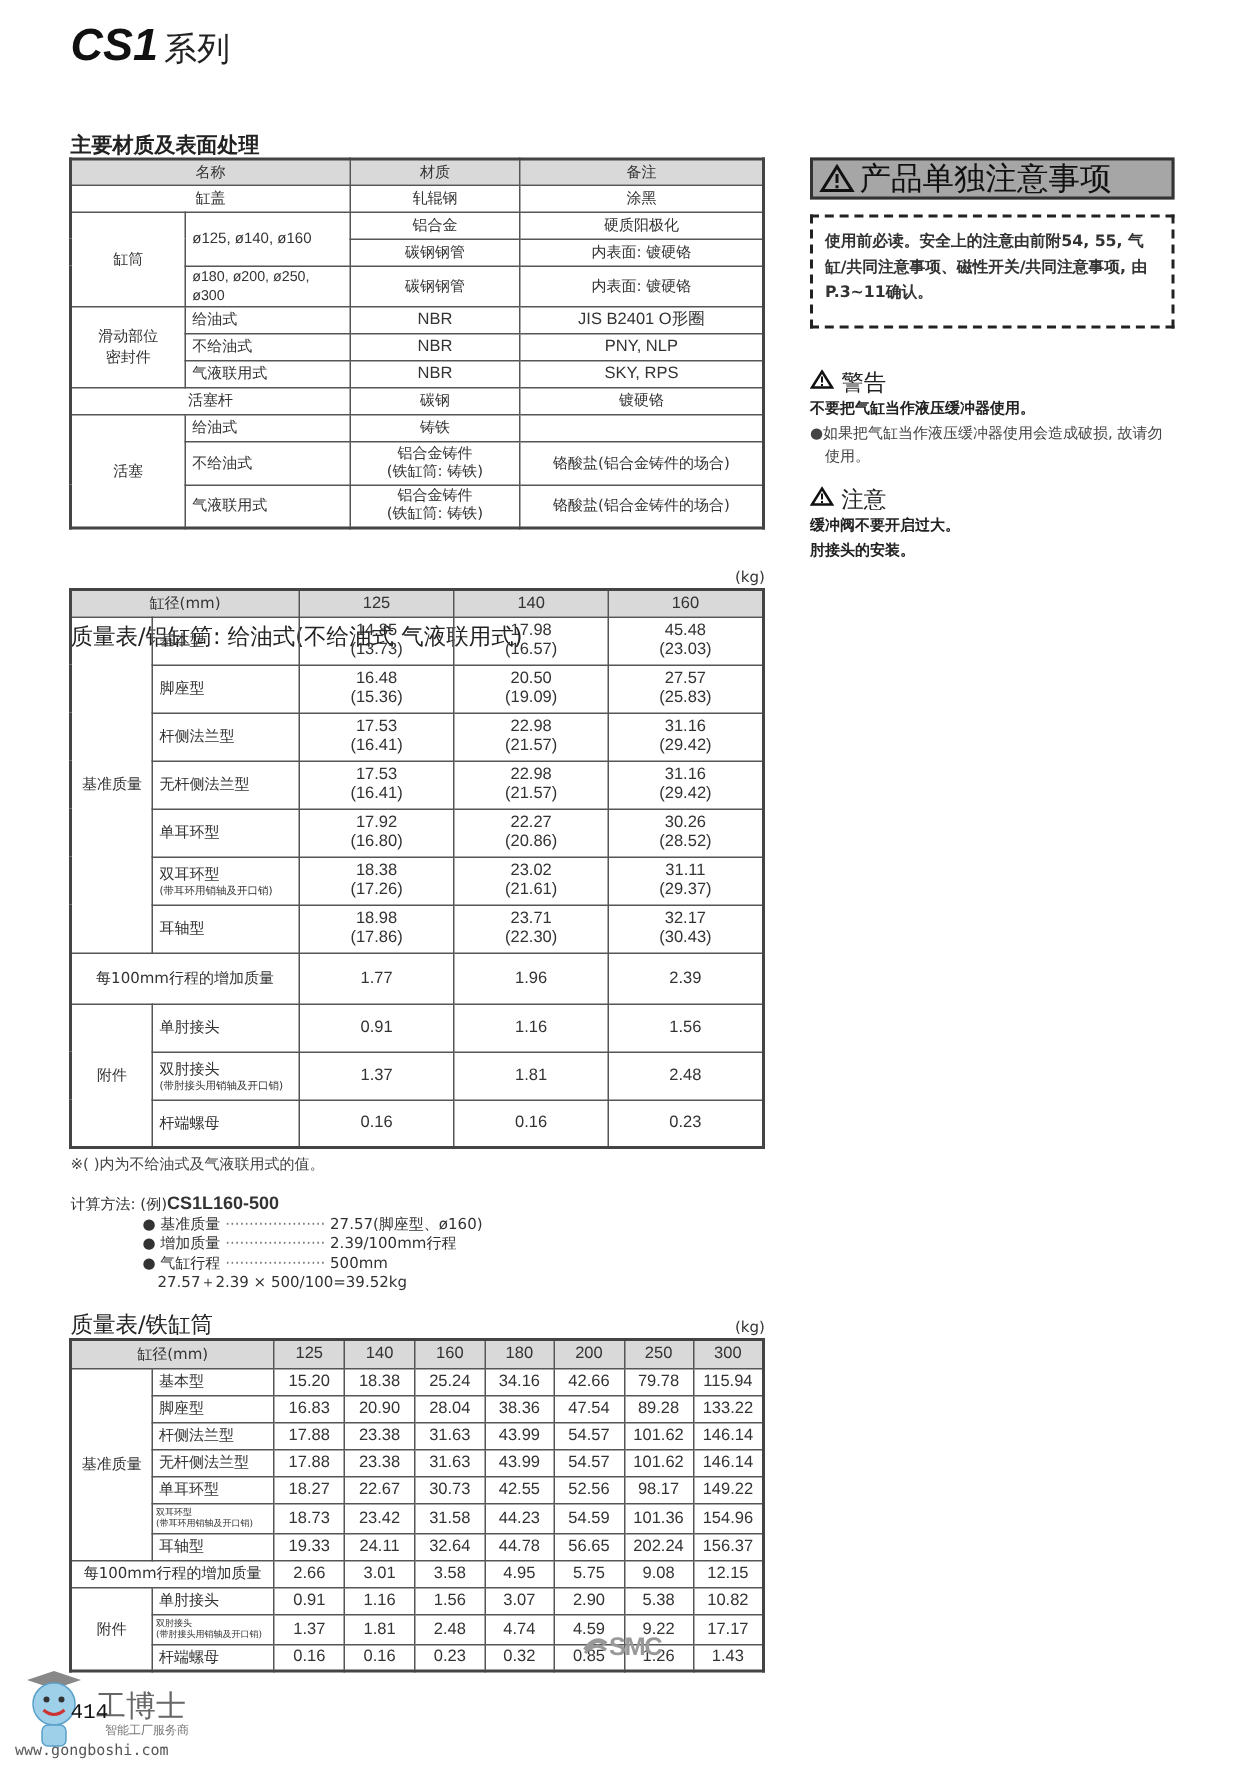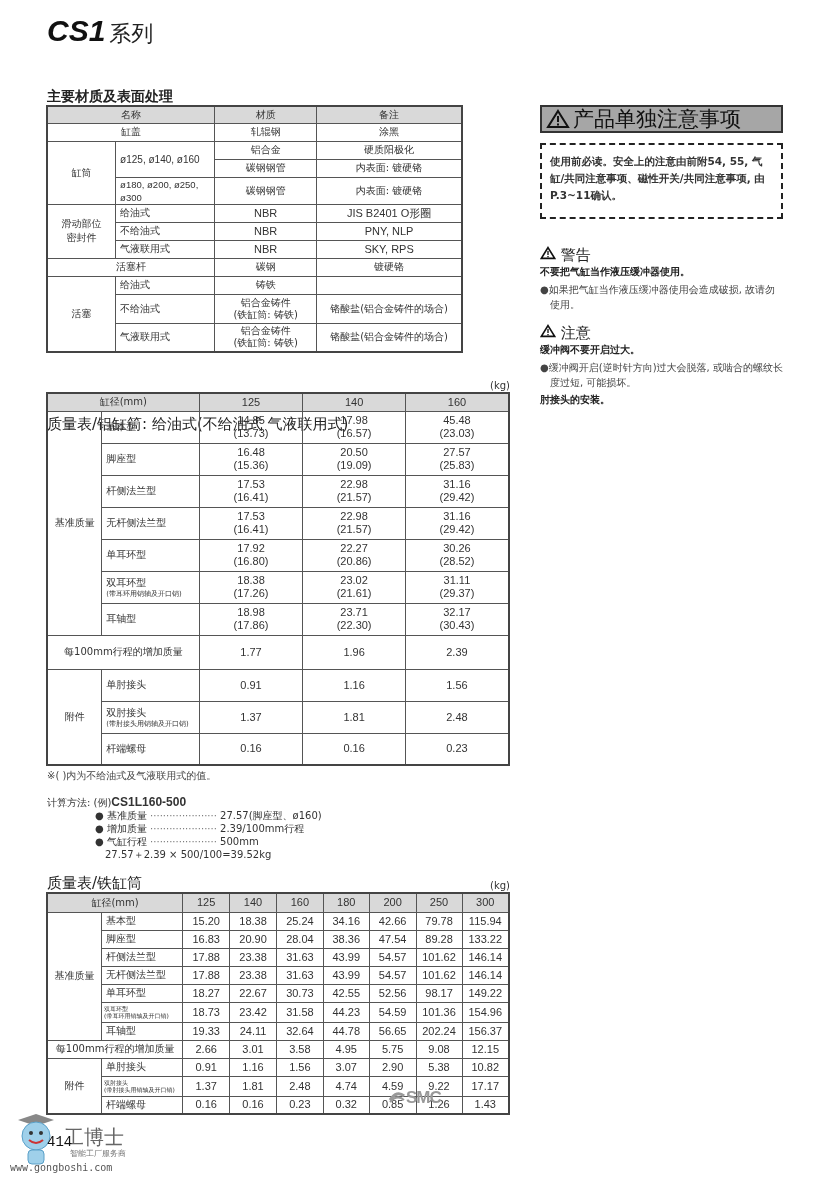--- a/index.html
+++ b/index.html
@@ -28,21 +28,21 @@
   .calc{font-size:10px;color:#333;line-height:13px;}
 </style>
 </head>
 <body>
 
 <div class="abs series-title">
   <span class="b">CS1</span><span class="s">系列</span>
 </div>
 
 <div class="abs sec-h" style="left:47px;top:88px;">主要材质及表面处理</div>
-<table class="abs outer" style="left:46px;top:105px;width:417px;">
+<table class="abs outer" style="left:46px;top:105px;width:464px;">
   <colgroup>
       <col style="width:77px">
       <col style="width:110px">
       <col style="width:114px">
       <col style="width:163px">
     </colgroup>
   <tbody>
       <tr style="height:17px">
     <th colspan="2">名称</th>
     <th>材质</th>
@@ -143,21 +143,20 @@
 <div class="abs" style="left:540px;top:324px;">
   <div class="warn-h">
     <svg width="16" height="14" viewBox="0 0 24 20">
         <polygon points="12,2 22,18 2,18" fill="none" stroke="#111" stroke-width="2.5"></polygon>
         <rect x="11" y="7" width="2" height="6" fill="#111"></rect>
         <rect x="11" y="14.5" width="2" height="2" fill="#111"></rect>
       </svg>
     <span>注意</span>
   </div>
   <div class="warn-sub">缓冲阀不要开启过大。</div>
-  <div class="bullet" style="margin-top:3px">●缓冲阀开启(逆时针方向)过大会脱落, 或啮合的螺纹长度过短, 可能损坏。</div>
   <div class="warn-sub" style="margin-top:3px">肘接头的安装。</div>
 </div>
 
 <div class="abs sec-h2" style="left:47px;top:372px;margin-top:43px;">质量表/铝缸筒: 给油式(不给油式  气液联用式)</div>
 <div class="abs unit" style="left:490px;top:380px;">(kg)</div>
 <table class="abs outer" style="left:46px;top:392px;width:464px;">
   <colgroup>
       <col style="width:55px">
       <col style="width:98px">
       <col style="width:104px">

